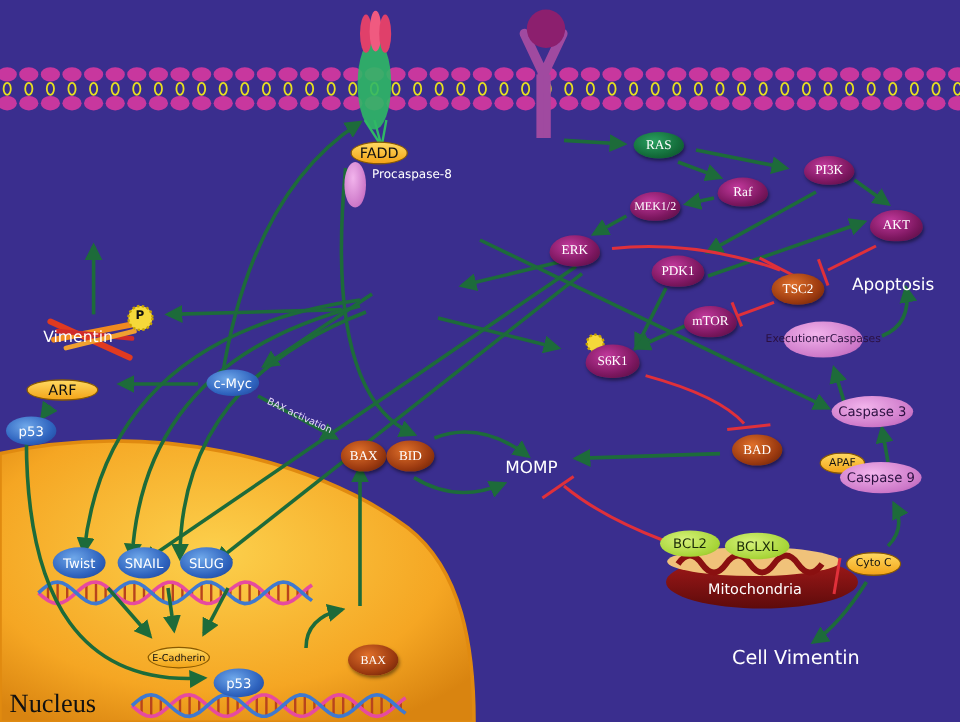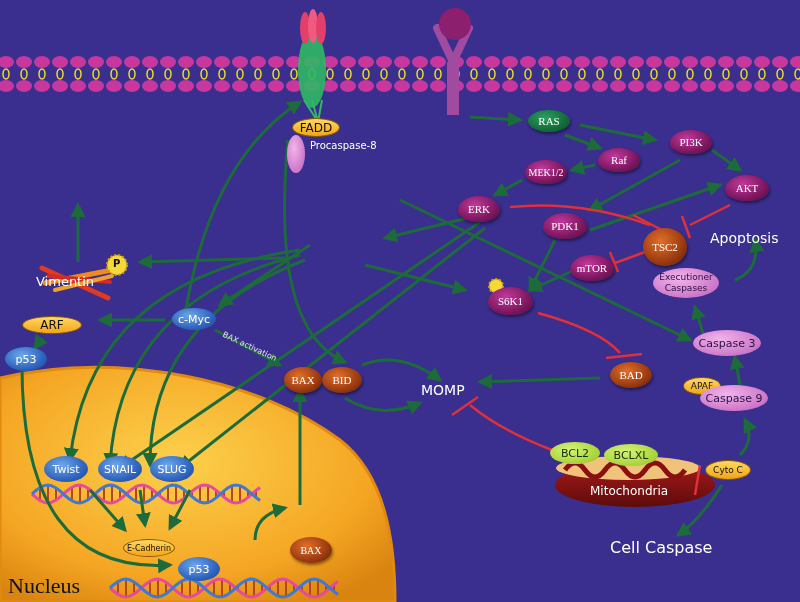--- a/index.html
+++ b/index.html
@@ -331,39 +331,39 @@
     </g>
     <g>
       <circle cx="496" cy="286" r="7" fill="#f5d83a" stroke="#c9a400" stroke-dasharray="2 2" stroke-width="2"></circle>
     </g>
   </svg>
 
   <div class="lbl" style="left:310px;top:140px;font-size:10px;">Procaspase-8</div>
   <div class="lbl" style="left:710px;top:131px;font-size:14px;top:230px;">Apoptosis</div>
   <div class="lbl" style="left:36px;top:274px;font-size:13px;">Vimentin</div>
   <div class="lbl" style="left:421px;top:382px;font-size:14px;">MOMP</div>
-  <div class="lbl" style="left:610px;top:538px;font-size:16px;">Cell Caspase</div>
+  <div class="lbl" style="left:610px;top:538px;font-size:16px;">Cell Vimentin</div>
   <div class="lbl" style="left:8px;top:573px;font-size:22px;color:#111;font-family:'Liberation Serif',serif;">Nucleus</div>
   <div class="lbl" style="left:590px;top:484px;font-size:12px;">Mitochondria</div>
   <div class="lbl" style="left:225px;top:330px;font-size:8px;transform:rotate(25deg);transform-origin:left top;color:#e8d8ff;">BAX activation</div>
   <div class="lbl" style="left:113px;top:258px;font-size:10px;color:#111;font-weight:bold;">P</div>
 
   <div class="node yel" style="left:292px;top:118px;width:46px;height:17px;font-size:12px;">FADD</div>
   <div class="node pink" style="left:287px;top:135px;width:18px;height:38px;border-radius:50%;"></div>
   <div class="node grn" style="left:528px;top:110px;width:42px;height:22px;font-size:11px;">RAS</div>
   <div class="node mag" style="left:598px;top:148px;width:42px;height:24px;font-size:11px;">Raf</div>
   <div class="node mag" style="left:670px;top:130px;width:42px;height:24px;font-size:11px;">PI3K</div>
   <div class="node mag" style="left:525px;top:160px;width:42px;height:24px;font-size:10px;">MEK1/2</div>
   <div class="node mag" style="left:725px;top:175px;width:44px;height:26px;font-size:11px;">AKT</div>
   <div class="node mag" style="left:458px;top:196px;width:42px;height:26px;font-size:11px;">ERK</div>
   <div class="node mag" style="left:543px;top:213px;width:44px;height:26px;font-size:11px;">PDK1</div>
-  <div class="node orn" style="left:643px;top:228px;width:44px;height:38px;font-size:11px;">TSC2</div>
+  <div class="node orn" style="left:643px;top:228px;width:44px;height:26px;font-size:11px;">TSC2</div>
   <div class="node mag" style="left:570px;top:255px;width:44px;height:26px;font-size:11px;">mTOR</div>
   <div class="node mag" style="left:488px;top:287px;width:45px;height:28px;font-size:11px;">S6K1</div>
-  <div class="node pink" style="left:653px;top:268px;width:66px;height:30px;font-size:9px;flex-direction:column;line-height:11px;">
+  <div class="node pink" style="left:653px;top:268px;width:66px;height:30px;font-size:9px;flex-direction:row;line-height:11px;">
     <span>Executioner</span>
     <span>Caspases</span>
   </div>
   <div class="node pink" style="left:693px;top:330px;width:68px;height:26px;font-size:11px;">Caspase 3</div>
   <div class="node yel" style="left:683px;top:377px;width:36px;height:16px;font-size:9px;">APAF</div>
   <div class="node pink" style="left:700px;top:385px;width:68px;height:26px;font-size:11px;">Caspase 9</div>
   <div class="node orn" style="left:610px;top:362px;width:42px;height:26px;font-size:11px;">BAD</div>
   <div class="node orn" style="left:284px;top:367px;width:38px;height:26px;font-size:11px;">BAX</div>
   <div class="node orn" style="left:322px;top:367px;width:40px;height:26px;font-size:11px;">BID</div>
   <div class="node blu" style="left:172px;top:308px;width:44px;height:22px;font-size:11px;">c-Myc</div>

